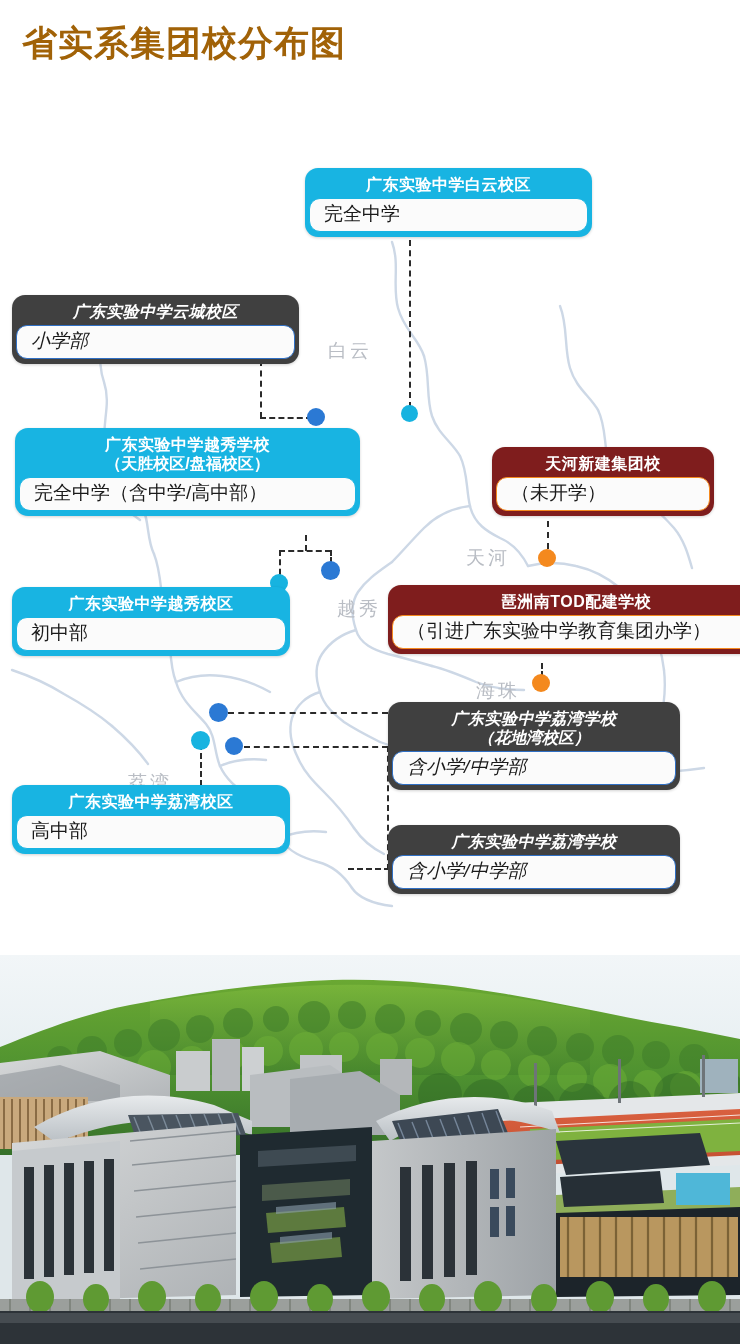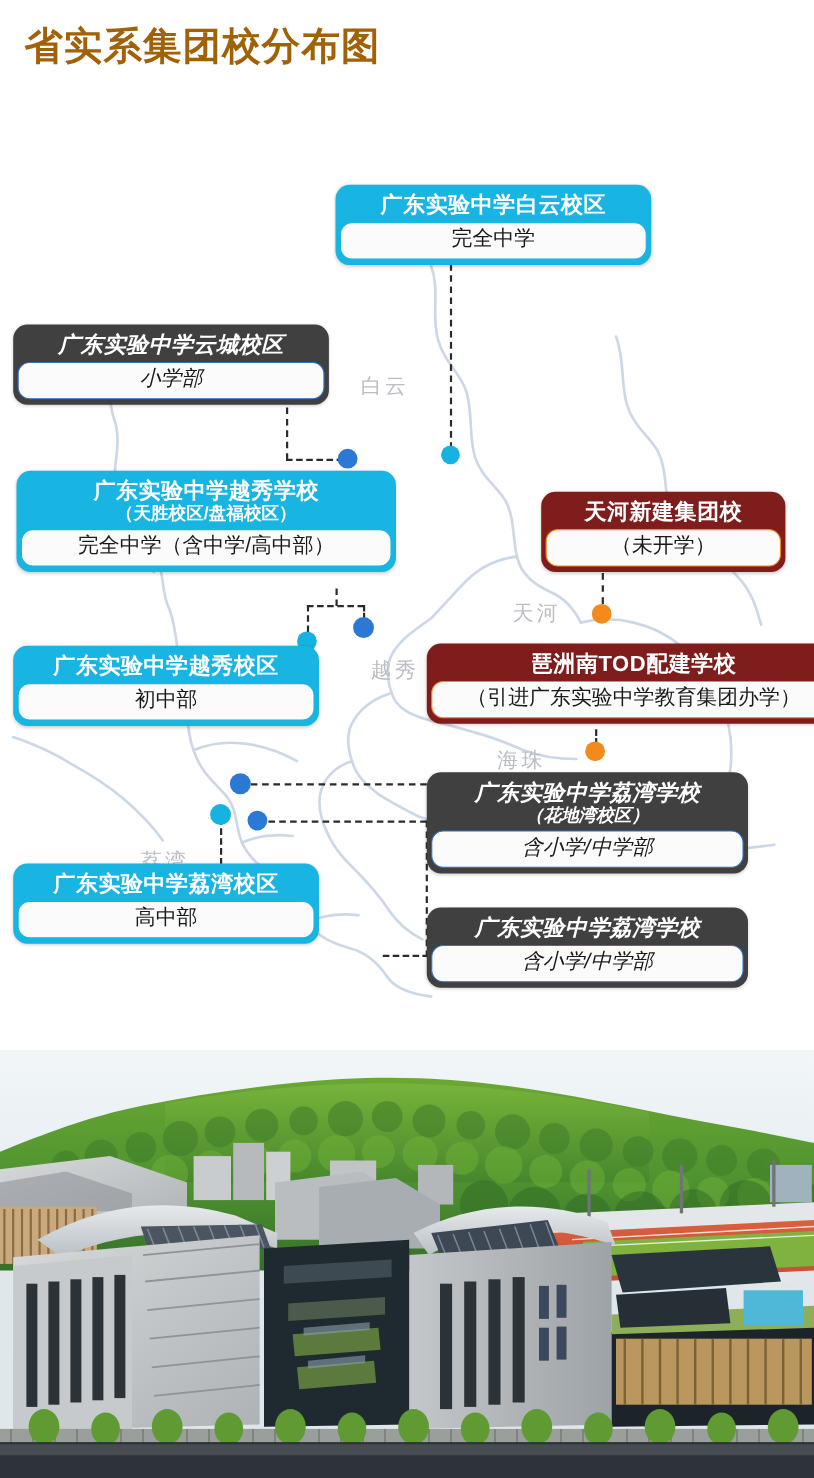--- a/index.html
+++ b/index.html
@@ -47,25 +47,25 @@
     border-radius: 13px;
     padding: 4px 4px 5px 4px;
     box-shadow: 0 1px 3px rgba(0,0,0,0.18);
     white-space: nowrap;
   }
   .card .hdr {
     font-weight: 700; color:#fff; text-align:center;
     padding: 4px 12px 4px 12px;
     line-height: 1.12;
   }
-  .card .hdr .h1 { display:block; font-size:20px; letter-spacing:0.5px; }
+  .card .hdr .h1 { display:block; font-size:16px; letter-spacing:0.5px; }
   .card .hdr .h2 { display:block; font-size:16px; letter-spacing:0px; margin-top:1px; }
   .card .sub {
     background:#fbfbfb; border-radius:11px;
-    text-align:center; color:#1a1a1a; font-size:19px;
+    text-align:left; color:#1a1a1a; font-size:19px;
     padding: 4px 14px 5px 14px; line-height:1.2;
   }
   .card.cyan   { background:#18b4e2; }
   .card.blue   { background:#404040;font-style:italic; }
   .card.orange { background:#7f1d1d; }
   .card.cyan   .sub { border:1.5px solid #18b4e2; }
   .card.blue   .sub { border:1.5px solid #2f6fc4; }
   .card.orange .sub { border:1.5px solid #f4891e; }
 
   
@@ -126,21 +126,21 @@
 
         <path d="M176 572 C190 566 206 564 222 566 C240 568 256 574 270 582"></path>
         <path d="M220 656 C234 650 250 648 266 650"></path>
         <path d="M280 728 C294 722 310 720 326 722"></path>
       </g>
     </svg>
 
     <div class="district" style="left:328px; top:228px;">白云</div>
     <div class="district" style="left:466px; top:435px;">天河</div>
     <div class="district" style="left:337px; top:486px;">越秀</div>
-    <div class="district" style="left:452px; top:568px;">海珠</div>
+    <div class="district" style="left:476px; top:568px;">海珠</div>
     <div class="district" style="left:128px; top:660px;">荔湾</div>
 
     <div class="dash-v" style="left:409px; top:120px; height:178px;"></div>
 
     <div class="dash-v" style="left:260px; top:250px; height:58px;"></div>
     <div class="dash-h" style="left:260px; top:307px; width:52px;"></div>
 
     <div class="dash-h" style="left:279px; top:440px; width:52px;"></div>
     <div class="dash-v" style="left:279px; top:440px; height:34px;"></div>
     <div class="dash-v" style="left:330px; top:440px; height:20px;"></div>

